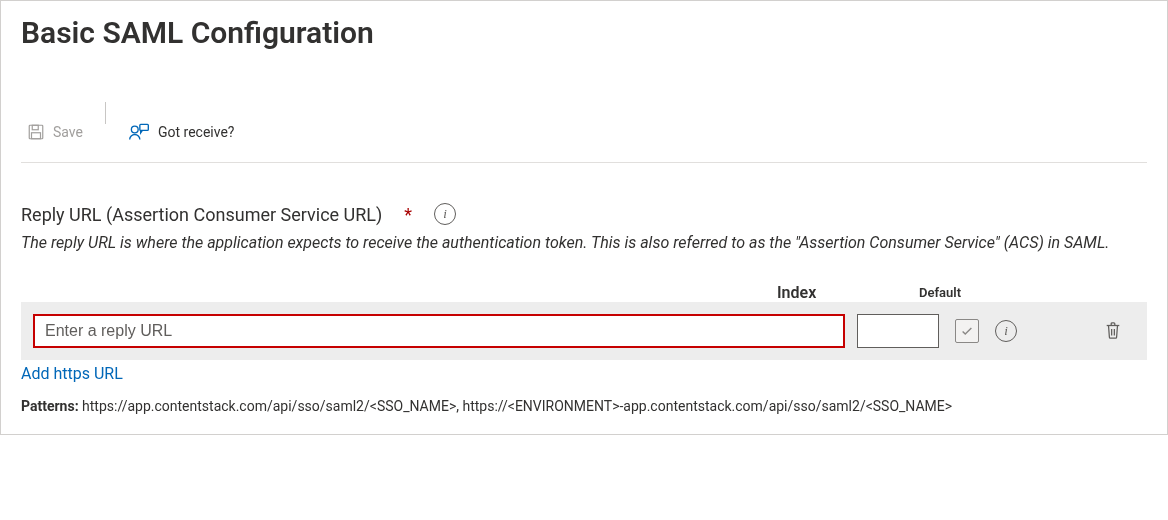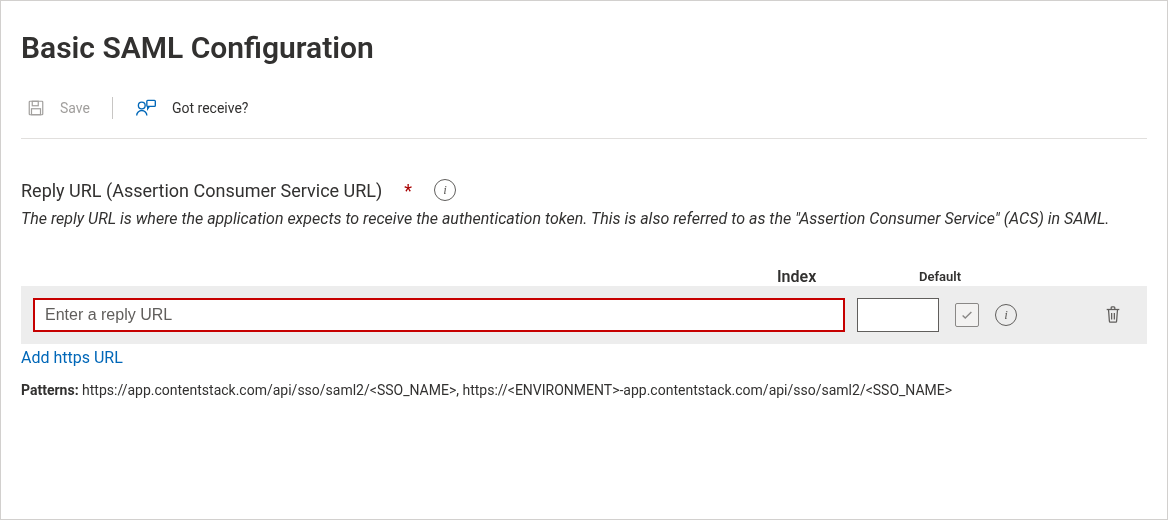--- a/index.html
+++ b/index.html
@@ -6,48 +6,49 @@
   html, body { margin: 0; padding: 0; }
   body {
     font-family: "Segoe UI", -apple-system, BlinkMacSystemFont, Roboto, sans-serif;
     color: #323130;
     font-size: 14px;
     background: #fff;
   }
   .page {
     border: 1px solid #d2d0ce;
     width: 1168px;
-    height: 520px;
-    padding: 29px 20px 20px 20px;
+    height: 435px;
+    padding: 14px 20px 20px 20px;
     position: relative;
   }
   .title {
     font-size: 30px;
     font-weight: 600;
     margin: 0 0 28px 0;
     line-height: 1.2;
   }
   .toolbar {
     display: flex;
     align-items: center;
     gap: 6px;
     padding-bottom: 16px;
     border-bottom: 1px solid #e1dfdd;
     margin-bottom: 40px;
   }
   .tb-btn {
     display: inline-flex;
     align-items: center;
-    gap: 15px;
+    gap: 8px;
     background: none;
     border: none;
     font: inherit;
     padding: 4px 6px;
     cursor: pointer;
     color: #323130;
+    margin-top: 39px;
   }
   .tb-btn.disabled { color: #a19f9d; cursor: default; }
   .tb-btn.disabled svg { stroke: #a19f9d; }
   .tb-sep {
     width: 1px;
     height: 22px;
     background: #c8c6c4;
     margin: 0 10px;
   }
   .icon { display: inline-flex; align-items: center; justify-content: center; }
@@ -56,21 +57,21 @@
     margin: 0 0 6px 0;
     display: flex;
     align-items: flex-end;
     gap: 22px;
   }
   .req { color: #a80000; font-weight: 400; }
   .help-text {
     font-style: italic;
     font-size: 16px;
     color: #323130;
-    margin: 6px 0 36px 0;
+    margin: 6px 0 28px 0;
     line-height: 1.5;
   }
   .cols-header {
     display: flex;
     align-items: center;
     gap: 36px;
   }
   .col-url { flex: 1 1 auto; }
   .col-index { width: 106px; font-weight: 600; font-size: 16px; padding-left: 4px; }
   .col-default { width: 140px; font-weight: 600; font-size: 13px; padding-left: 4px; }

